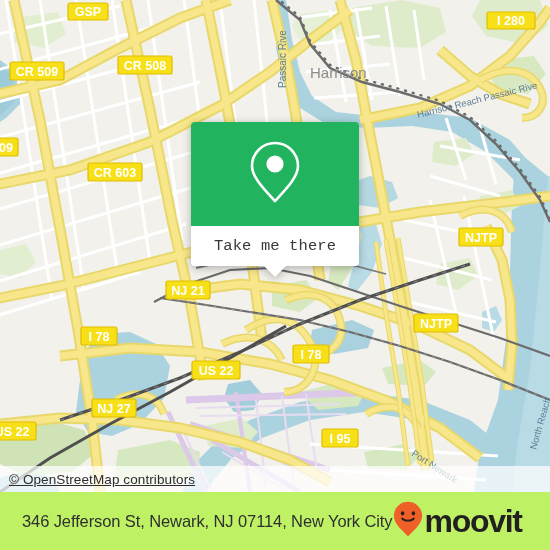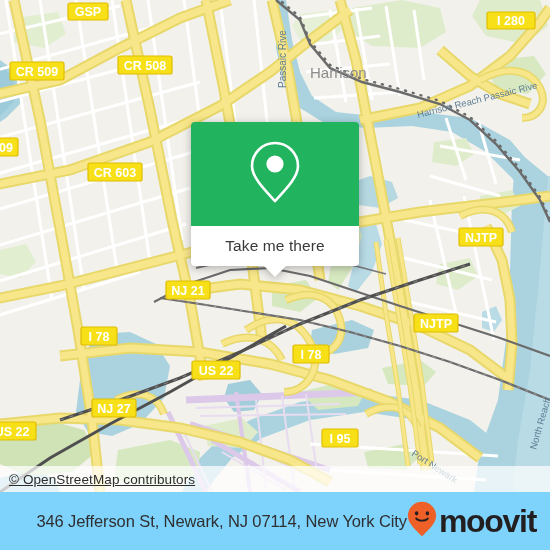--- a/index.html
+++ b/index.html
@@ -69,21 +69,21 @@
     height: 40px;
     background: #ffffff;
     border-radius: 0 0 4px 4px;
     display: flex;
     align-items: center;
     justify-content: center;
     cursor: pointer;
     border: none;
     width: 100%;
     padding: 0;
-    font-family: Liberation Sans, sans-serif;
+    font-family: Liberation Mono, monospace;
     font-size: 15.5px;
     color: #39393b;
     letter-spacing: 0.1px;
   }
   #popup-tip {
     position: absolute;
     left: 50%;
     bottom: -11px;
     margin-left: -11px;
     width: 0; height: 0;
@@ -92,24 +92,24 @@
     border-top: 11px solid #ffffff;
   }
 
   
   #footer {
     position: absolute;
     left: 0;
     top: 492px;
     width: 550px;
     height: 58px;
-    background: #7dd3fc;
+    background: #bef264;
     display: flex;
     align-items: center;
-    justify-content: flex-end;
+    justify-content: flex-start;
     padding: 0 14px 0 22px;
     z-index: 30;
   }
   #footer-address {
     font-size: 16.5px;
     color: #2f2f31;
     letter-spacing: -0.1px;
     white-space: nowrap;
   }
   #brand {

